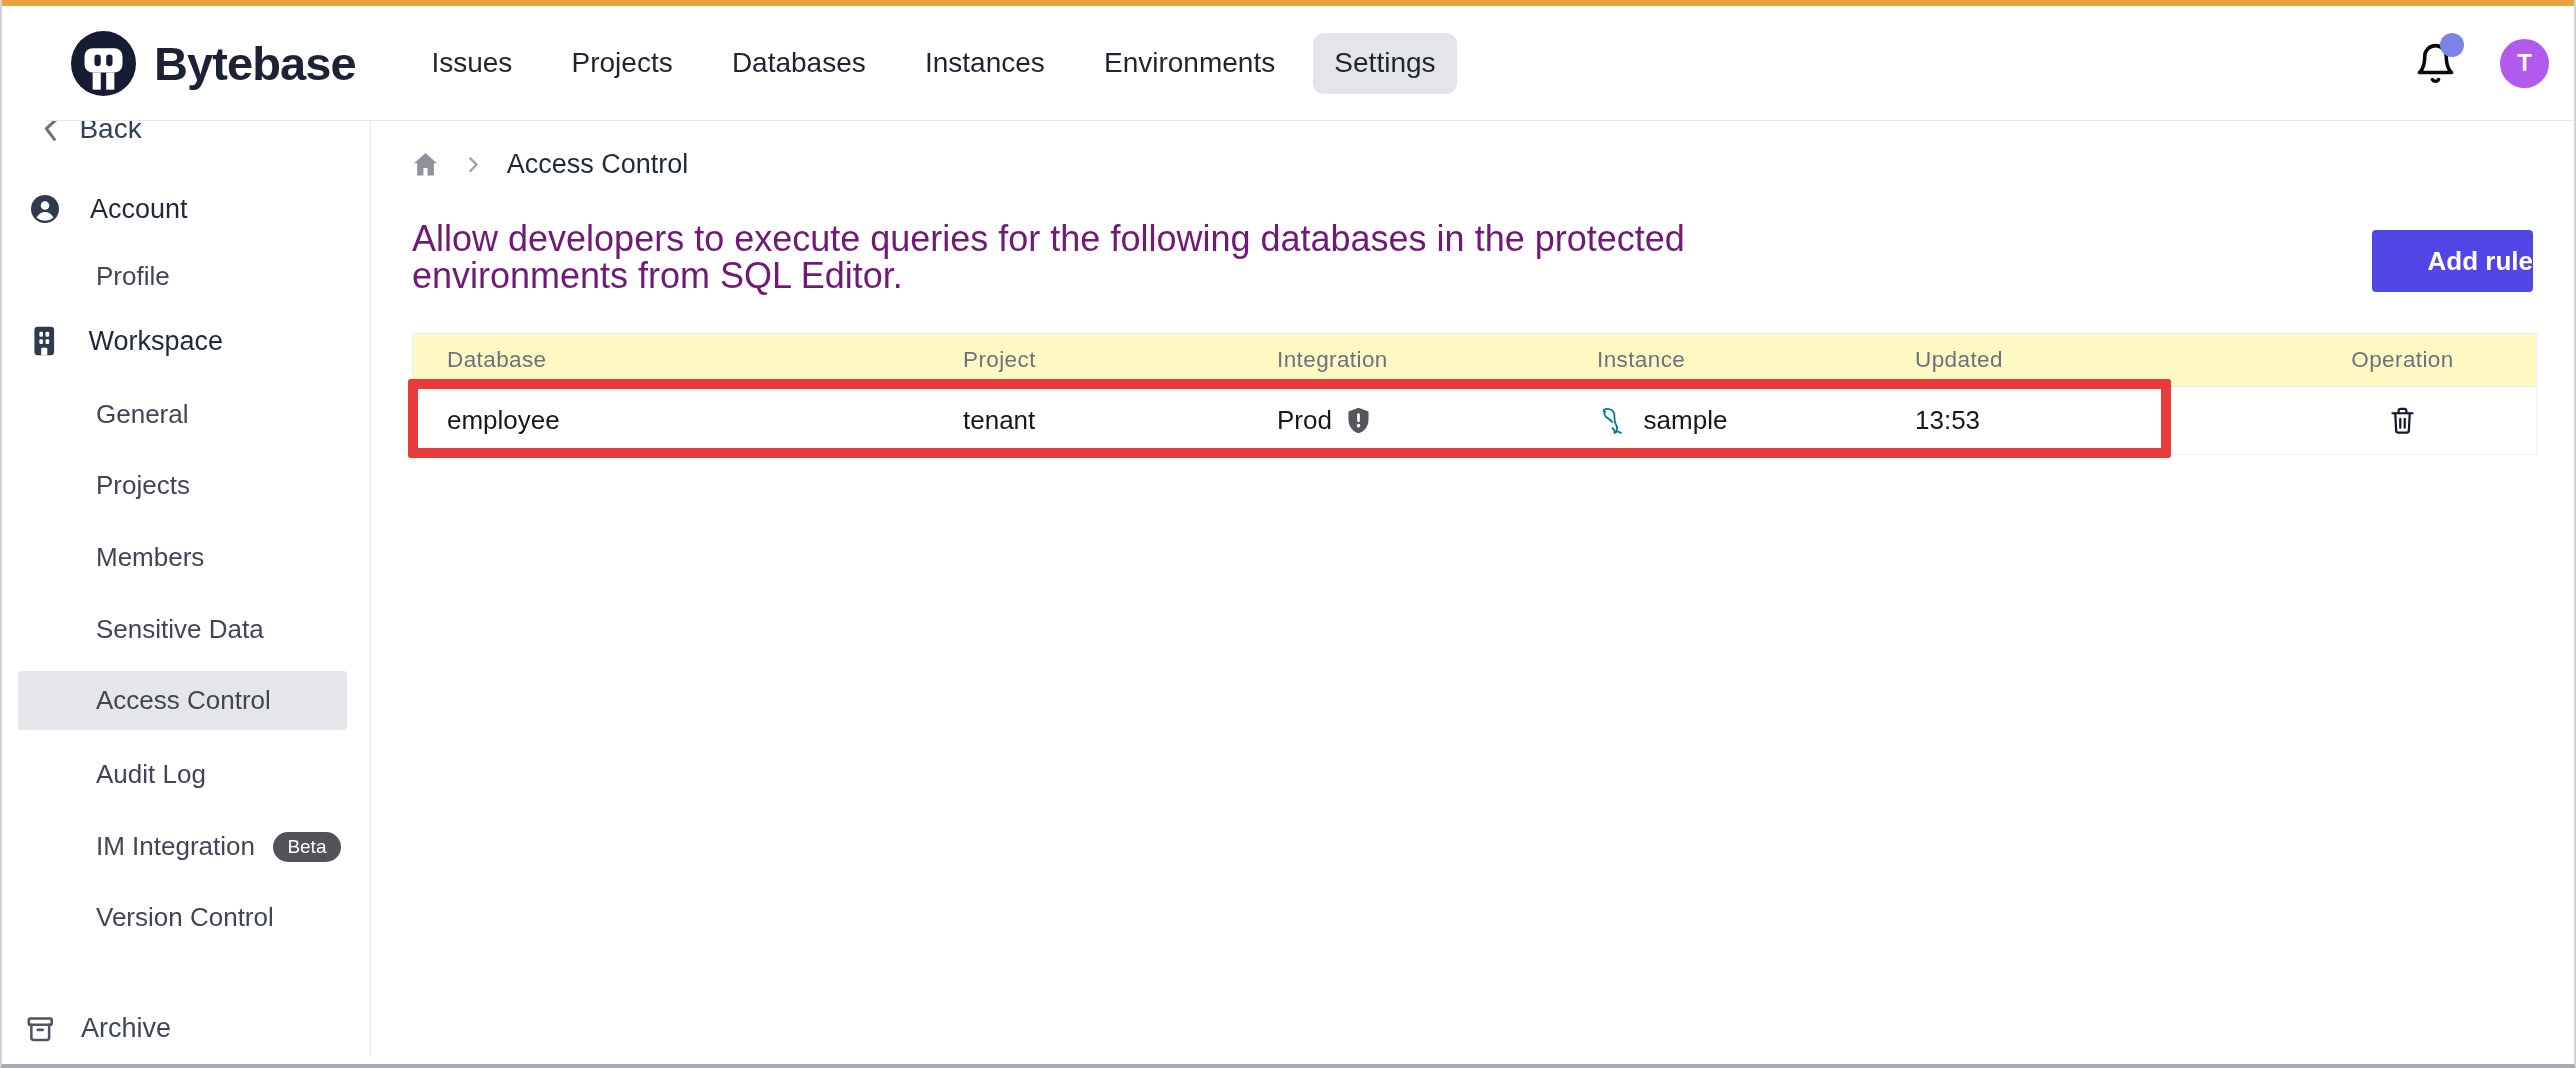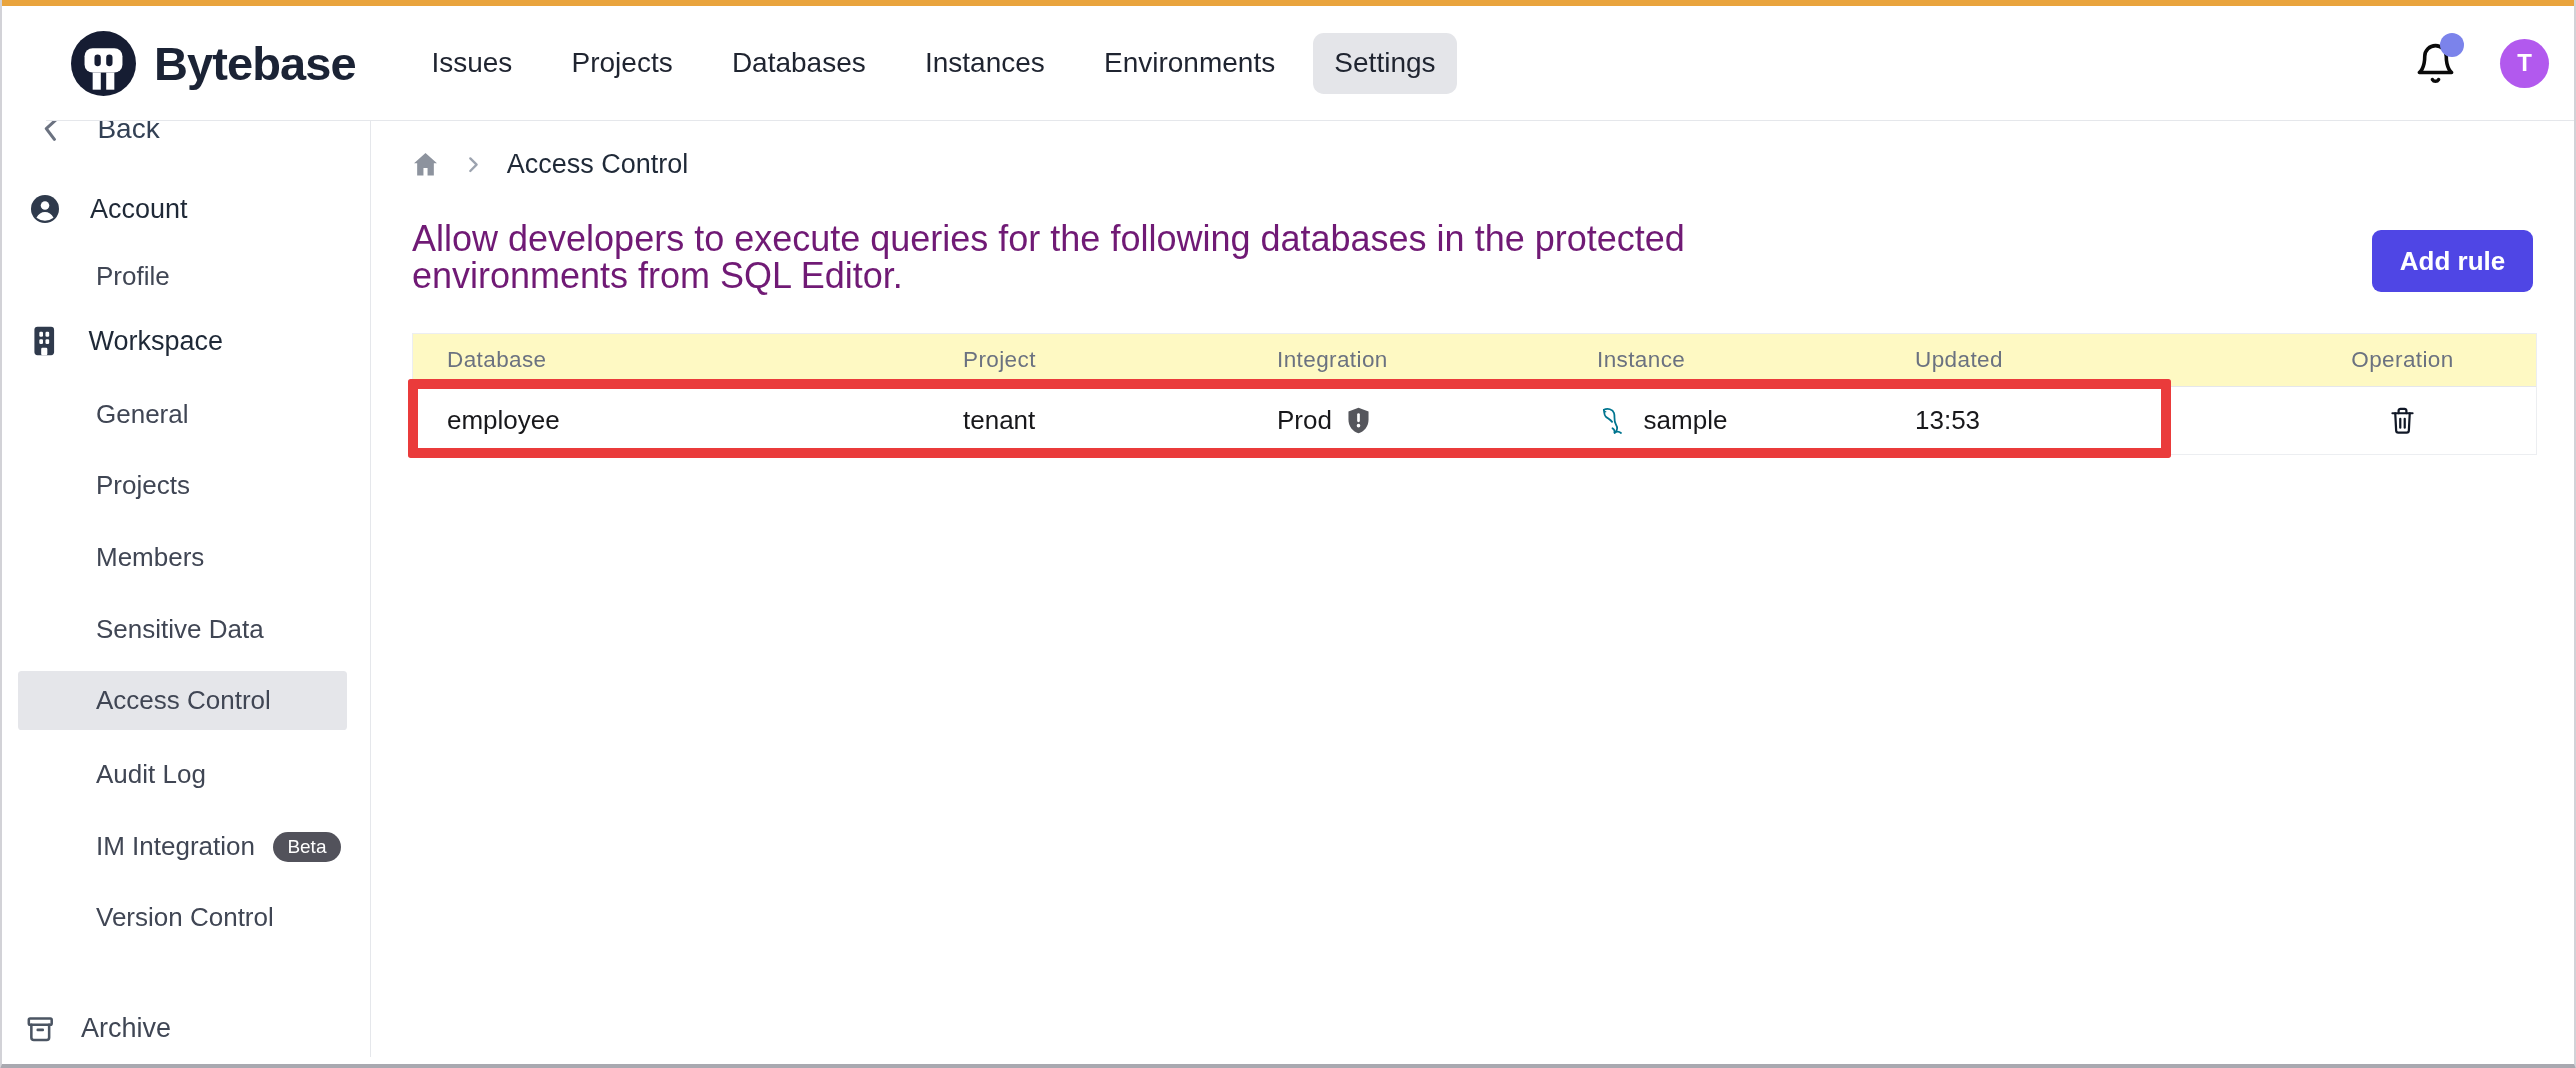--- a/index.html
+++ b/index.html
@@ -41,21 +41,21 @@
   
   .page-body { display:flex; height:936px; }
   .sidebar {
     position:relative; width:369px; flex:0 0 369px; border-right:1.8px solid #e5e7eb;
     overflow:hidden; background:#fff;
   }
   .side-item { position:absolute; display:flex; align-items:center; color:#3f4654; cursor:pointer; }
   .side-label { font-size:27px; color:#374151; }
   .group-head .side-label { color:#1f2937; font-weight:500; }
   .sub-label { font-size:26px; color:#404654; }
-  .back-row { top:-8px; left:38px; gap:34px; }
+  .back-row { top:-8px; left:38px; gap:16px; }
   .back-row .side-label { color:#334155; font-size:28px; }
   .acct-row { top:72px; left:27px; gap:29px; }
   .ws-row { top:204px; left:27px; gap:29px; }
   .sub-item { left:94px; }
   .sub-general { top:278px; }
   .sub-projects { top:349px; }
   .sub-members { top:421px; }
   .sub-sensitive { top:493px; }
   .sub-access {
     top:550px; left:16px; width:329px; height:59px; background:#e5e6ea; border-radius:3.6px;
@@ -74,22 +74,22 @@
   
   .main { position:relative; flex:1; background:#fff; }
   .breadcrumb { position:absolute; top:28px; left:40px; display:flex; align-items:center; gap:23.4px; }
   .crumb-current { font-size:27px; color:#1f2937; font-weight:500; }
   .desc {
     position:absolute; top:99px; left:41px; width:1275px;
     font-size:36px; line-height:37px; color:#701a75;
   }
   .add-rule-btn {
     position:absolute; top:109px; right:41px; width:161px; height:62px;
-    background:#4f46e5; color:#fff; border:none; border-radius:9px;
-    font-size:26px; font-weight:600; font-family:inherit; cursor:pointer;
+    background:#4f46e5; color:#fff; border:none; border-radius:4px;
+    font-size:26px; font-weight:600; font-family:inherit; cursor:pointer;text-align:right;
   }
 
   .table { position:absolute; left:41px; top:212px; width:2125px; border:1.8px solid #eceef1; }
   .t-row { display:grid; grid-template-columns:516px 314px 320px 318px 388px 267px; align-items:center; }
   .t-head { height:53px; background:#fef9c3; border-bottom:1.8px solid #e5e7eb; }
   .t-head .t-cell { font-size:22.5px; color:#6b7280; font-weight:500; letter-spacing:0.4px; }
   .t-data { height:67px; background:#fff; }
   .t-cell { padding-left:34px; display:flex; align-items:center; gap:12.6px; }
   .t-cell.op { justify-content:center; padding-left:0; }
   .t-data .t-cell { font-size:26px; color:#18181b; }

